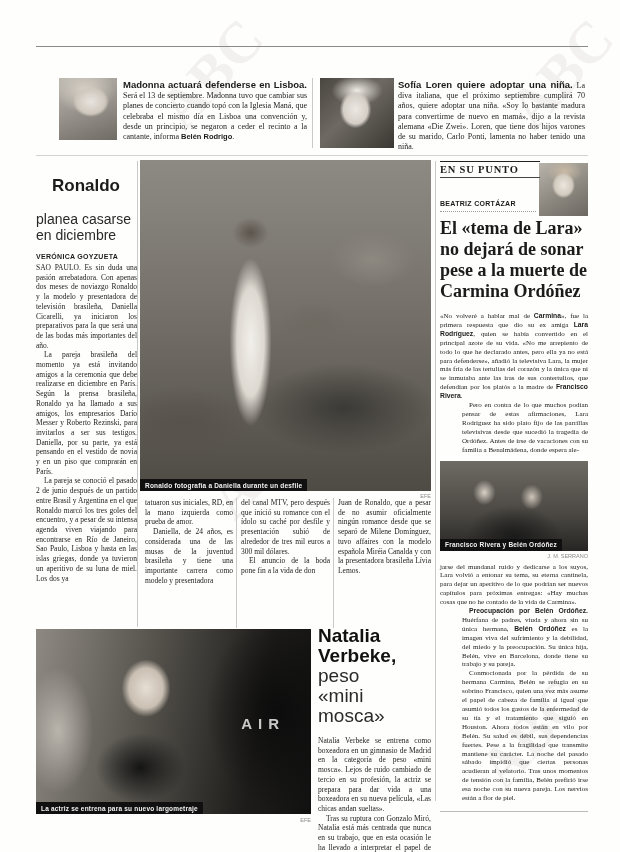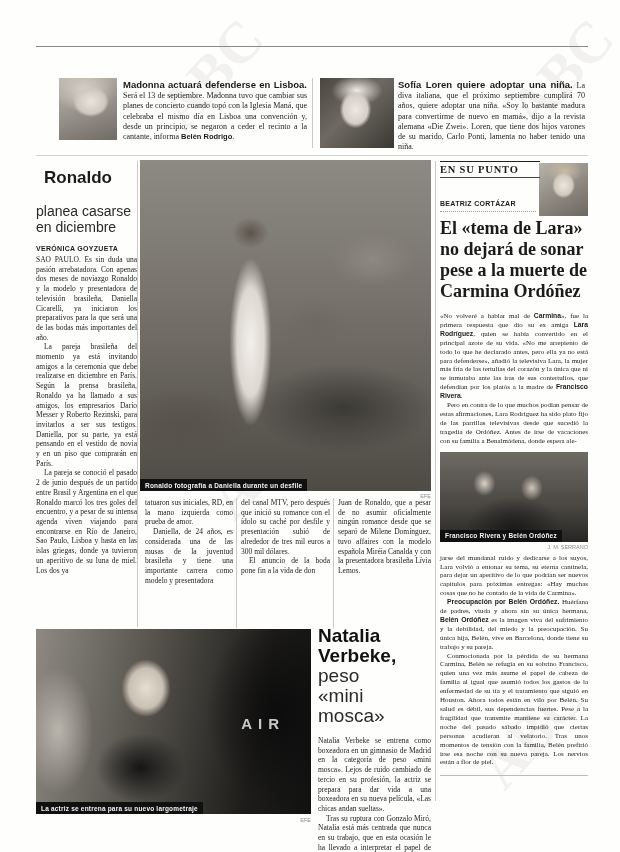--- a/index.html
+++ b/index.html
@@ -22,21 +22,21 @@
   
   .photo{background:#4d7c0f;position:absolute;}
   .ph-inner{position:absolute;inset:0;}
   .brief-text{position:absolute;font-size:8px;line-height:10.2px;text-align:justify;}
   .brief-lead{font-family:"Liberation Sans",sans-serif;font-weight:bold;font-size:9.5px;}
   .b-bold{font-weight:bold;font-family:"Liberation Sans",sans-serif;font-size:7.5px;}
   .vdiv{position:absolute;width:1px;background:#c9c9c9;}
   .hrule{position:absolute;height:1px;background:#d2d2d0;}
   
   .ron-col{position:absolute;left:36px;top:161px;width:101px;}
-  .ron-title{font-family:"Liberation Sans",sans-serif;font-weight:bold;font-size:17px;line-height:18px;margin:8px;}
+  .ron-title{font-family:"Liberation Sans",sans-serif;font-weight:bold;font-size:17px;line-height:18px;margin:16px;}
   .ron-sub{font-family:"Liberation Sans",sans-serif;font-weight:normal;font-size:14px;line-height:16px;color:#2a2a2a;margin:16px 0 10px 0;}
   .byline{font-family:"Liberation Sans",sans-serif;font-weight:bold;font-size:7px;letter-spacing:.3px;margin:0 0 3px 0;}
   .body-txt{font-size:7.5px;line-height:9.7px;text-align:justify;}
   .body-txt p{margin:0;}
   .body-txt p + p{text-indent:8px;}
   .subcol{position:absolute;top:498px;font-size:7.5px;line-height:9.7px;text-align:justify;}
   .subcol p{margin:0;}
   .subcol p + p{text-indent:8px;}
   .it{}
   
@@ -50,21 +50,21 @@
   .nat-title .tb{font-weight:bold;color:#111;}
   
   .right-col{position:absolute;left:440px;top:161px;width:148px;}
   .esp-label{font-family:"Liberation Serif",serif;font-weight:bold;font-size:10.5px;letter-spacing:.8px;
              border-top:1.5px solid #222;border-bottom:1px solid #444;padding:2px 0 2px 0;width:100px;}
   .cort-photo{position:absolute;left:539px;top:163px;width:49px;height:53px;}
   .dotted{border:0;border-top:1px dotted #9a9a9a;width:96px;margin:4px 0 6px 0;}
   .esp-head{font-family:"Liberation Serif",serif;font-weight:bold;font-size:18px;line-height:21px;margin:4px 0 10px 0;}
   .esp-body{font-size:7px;line-height:8.9px;text-align:justify;}
   .esp-body p{margin:0;}
-  .esp-body p + p{text-indent:7px;}
+  .esp-body p + p{text-indent:7px;margin-left:22px;}
   .esp-bold{font-weight:bold;font-family:"Liberation Sans",sans-serif;font-size:6.8px;}
   .esp-photo{position:relative;width:148px;height:90px;background:#4c4c4c;margin:6px 0 2px 0;}
   .esp-credit{font-family:"Liberation Sans",sans-serif;font-size:5.5px;color:#8a8a8a;text-align:right;margin:0 0 4px 0;}
   .end-rule{height:1px;background:#bbb;margin-top:8px;}
 </style>
 </head>
 <body>
 
 <div class="page">
 

